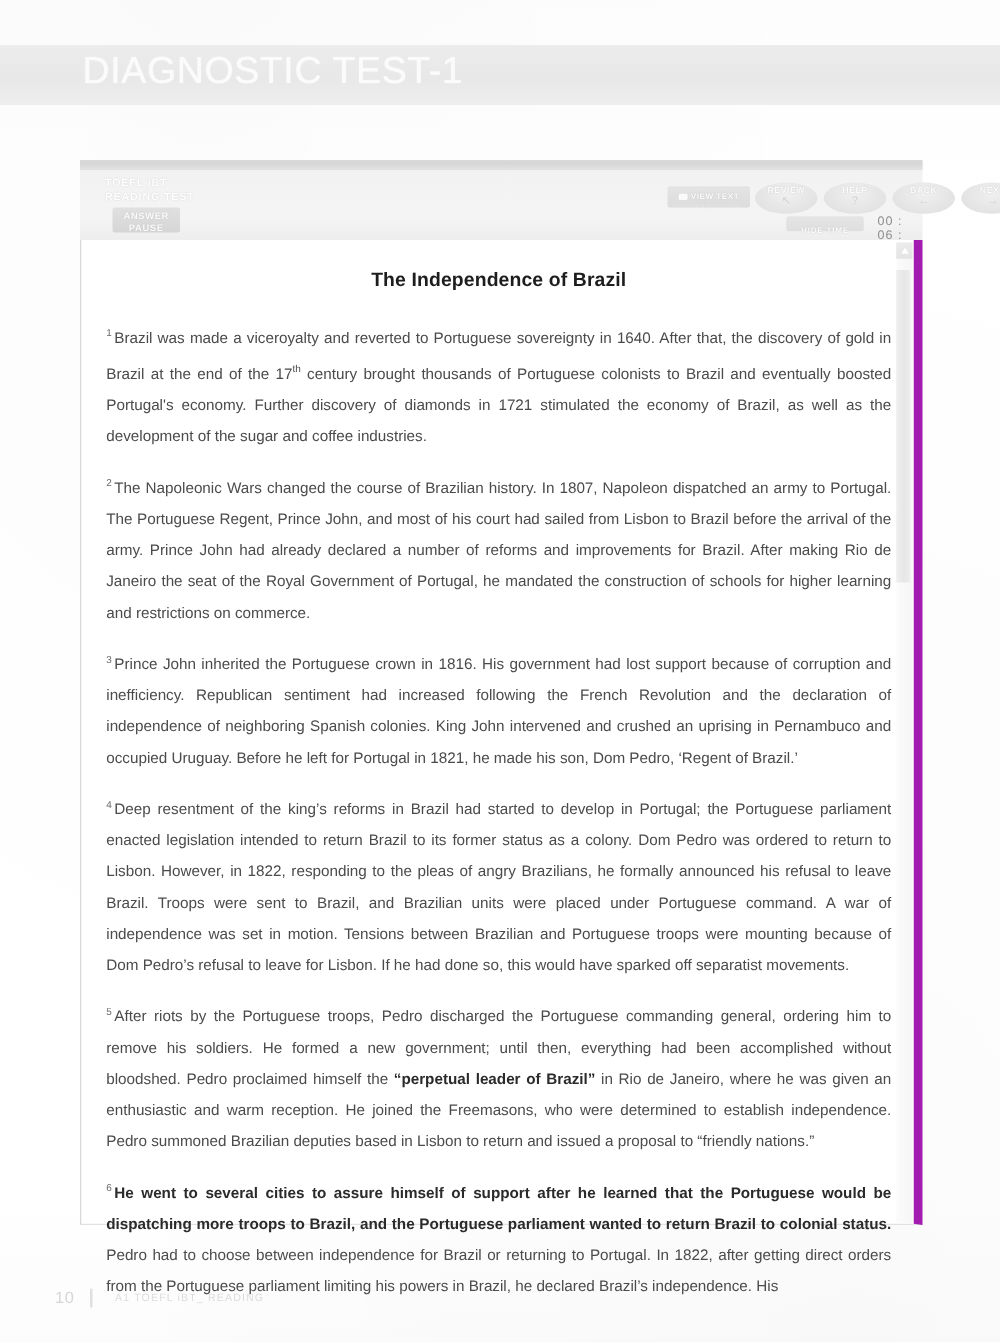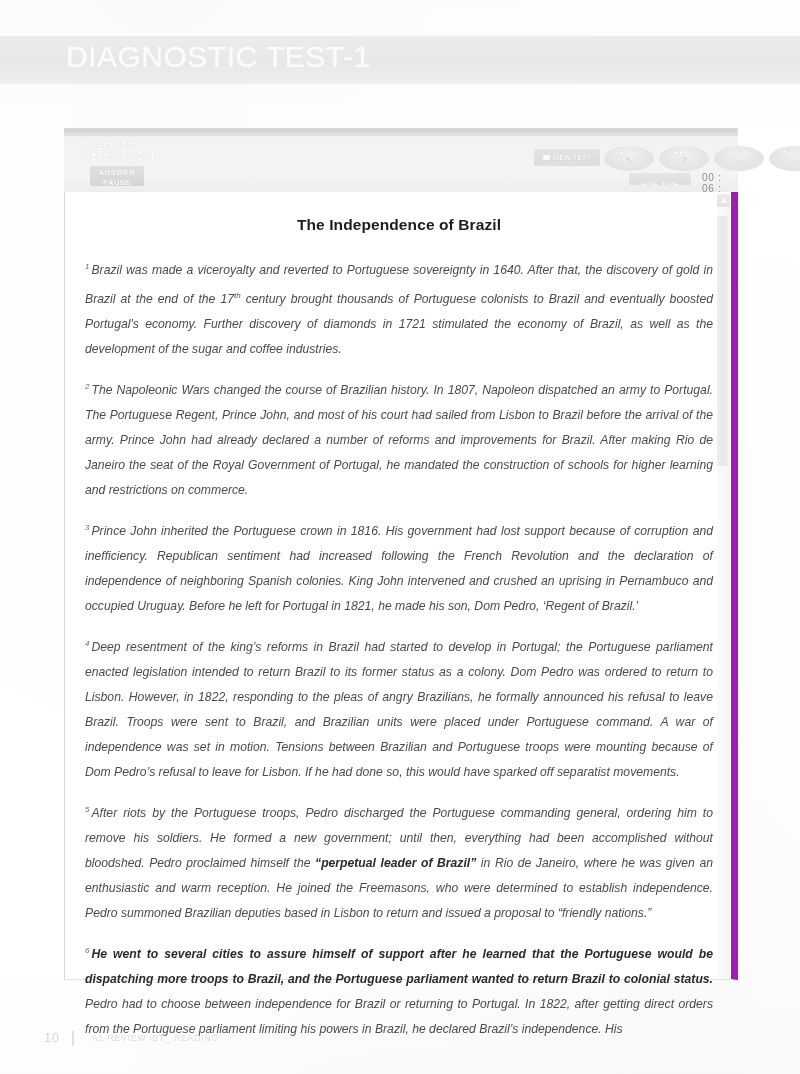--- a/index.html
+++ b/index.html
@@ -259,21 +259,20 @@
     color: #1d1d1d;
     margin: 12px 0 20px 0;
     letter-spacing: 0.1px;
   }
   .para {
     font-size: 12.2px;
     line-height: 25px;
     text-align: justify;
     color: #4b4b4b;
     margin: 0 0 12px 0;
-    font-style: italic;
   }
   .para .pnum {
     font-size: 8px;
     vertical-align: super;
     color: #6a6a6a;
     margin-right: 2px;
   }
   .para sup.ord {
     font-size: 8px;
     vertical-align: super;
@@ -404,14 +403,14 @@
       <p class="para">
         <span class="pnum">6</span><span class="hl">He went to several cities to assure himself of support after he learned that the Portuguese would be dispatching more troops to Brazil, and the Portuguese parliament wanted to return Brazil to colonial status.</span><span> Pedro had to choose between independence for Brazil or returning to Portugal. In 1822, after getting direct orders from the Portuguese parliament limiting his powers in Brazil, he declared Brazil’s independence. His</span>
       </p>
     </div>
   </div>
 </div>
 
 <div class="footer">
   <div class="folio">10</div>
   <div class="folio-rule"></div>
-  <div class="footer-label">A1 REVIEW iBT_ READING</div>
+  <div class="footer-label">A1 TOEFL iBT_ READING</div>
 </div>
 
 </body></html>

